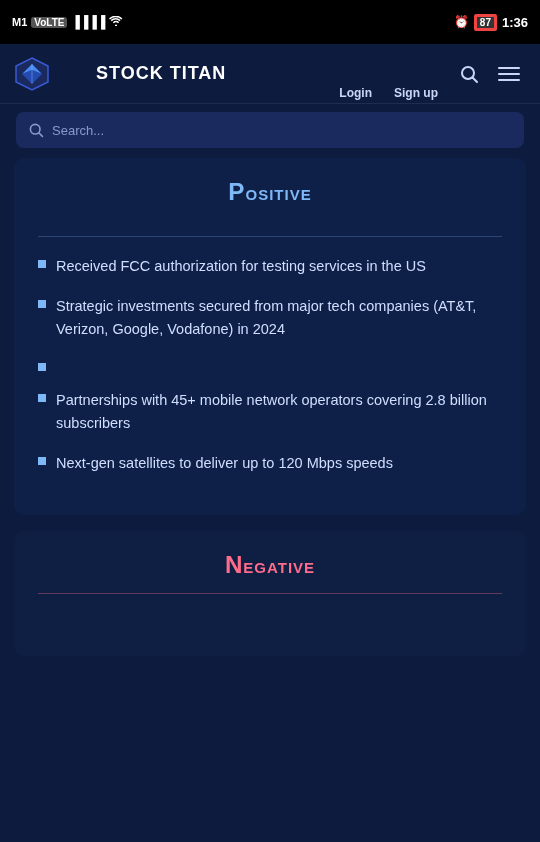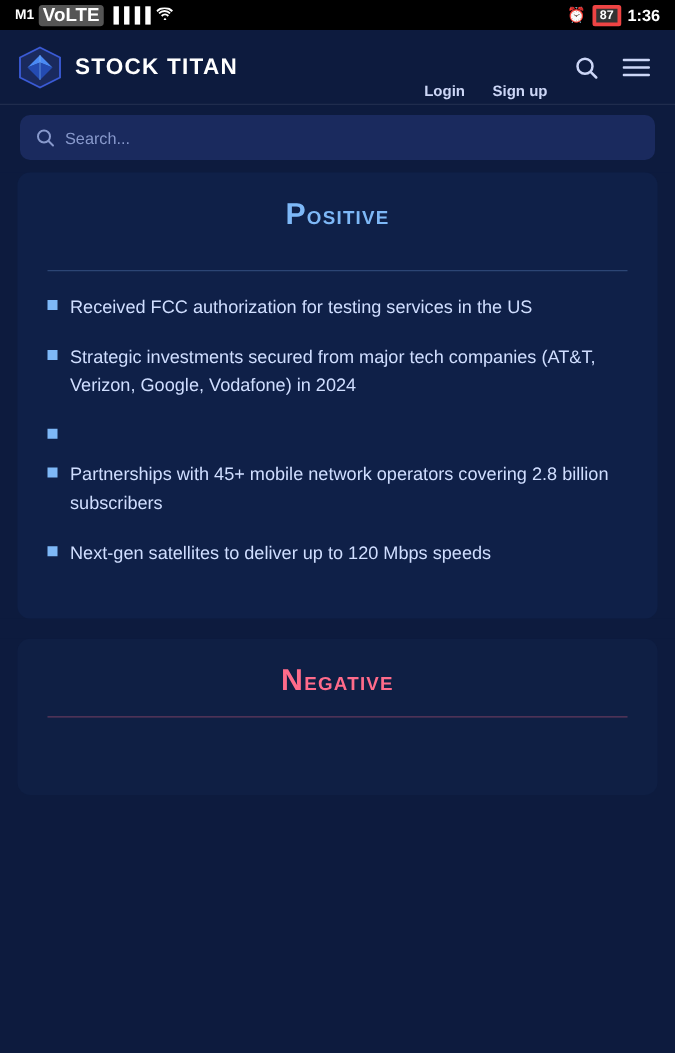--- a/index.html
+++ b/index.html
@@ -14,21 +14,21 @@
       min-height: 842px;
       font-family: -apple-system, BlinkMacSystemFont, 'Segoe UI', Arial, sans-serif;
       background: #0d1b3e;
       color: #ffffff;
       overflow-x: hidden;
     }
 
     
     .status-bar {
       width: 100%;
-      height: 24px;
+      height: 44px;
       background: #000;
       display: flex;
       align-items: center;
       justify-content: space-between;
       padding: 0 12px;
       font-size: 12px;
       color: #fff;
     }
 
     .status-left {
@@ -69,20 +69,21 @@
       width: 36px;
       height: 36px;
     }
 
     .logo-text {
       font-size: 18px;
       font-weight: 800;
       color: #ffffff;
       letter-spacing: 1px;
       text-transform: uppercase;
+      margin-left: 36px;
     }
 
     .nav-links {
       display: flex;
       align-items: center;
       gap: 6px;
     }
 
     .nav-link {
       font-size: 12px;
@@ -212,21 +213,21 @@
       height: 16px;
       background: #0d1b3e;
     }
   </style>
 </head>
 <body>
 
 <div class="status-bar">
   <div class="status-left">
     <span>M1</span>
-    <span style="background:#555;border-radius:3px;padding:0 3px;font-size:15px;">VoLTE</span>
+    <span style="background:#555;border-radius:3px;padding:0 3px;font-size:10px;">VoLTE</span>
 
     <span style="font-size:12px;">▐▐▐▐</span>
 
     <span style="font-size:12px;">
       <svg width="14" height="10" viewBox="0 0 14 10" fill="white">
           <path d="M7 8.5a1 1 0 1 1 0 2 1 1 0 0 1 0-2zm-3.2-2.3a4.5 4.5 0 0 1 6.4 0l-1.1 1.1a3 3 0 0 0-4.2 0L3.8 6.2zm-2.1-2.1a7 7 0 0 1 9.9 0L10.5 5.2a5.5 5.5 0 0 0-7.8 0L1.7 4.1zm-1.7-1.7a9.5 9.5 0 0 1 13.4 0L12.3 3.5a8 8 0 0 0-11.3 0L0 2.4z"></path>
         </svg>
     </span>
   </div>
   <div class="status-right">

